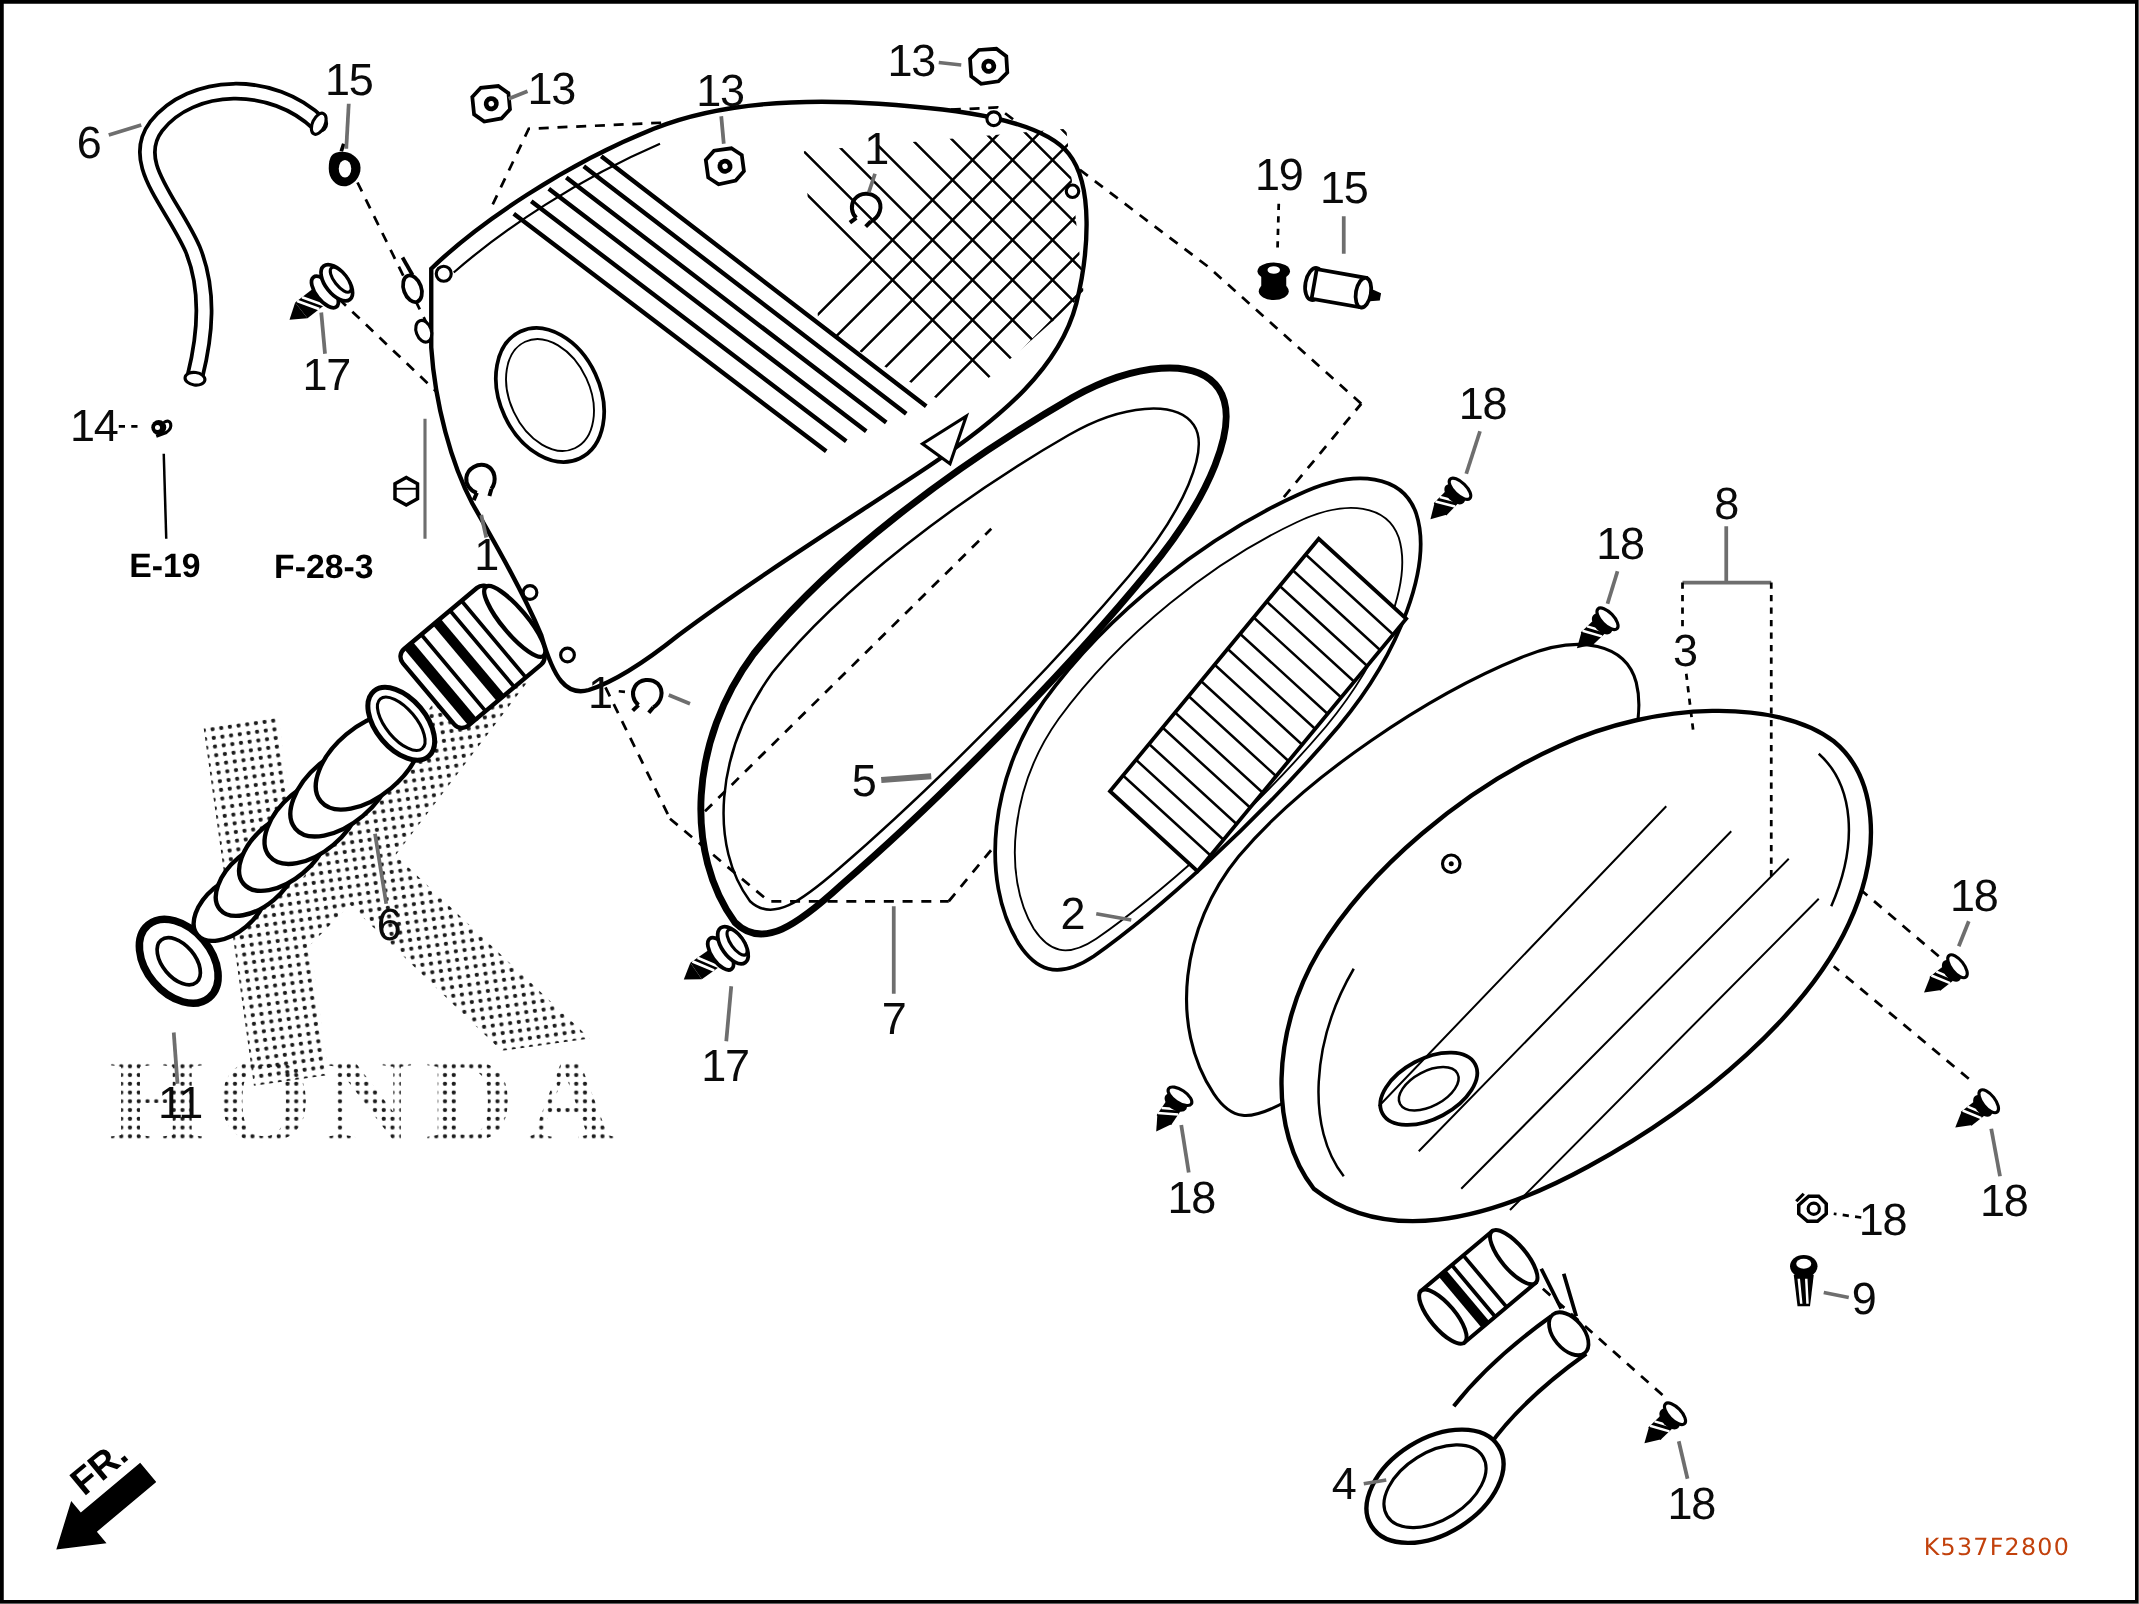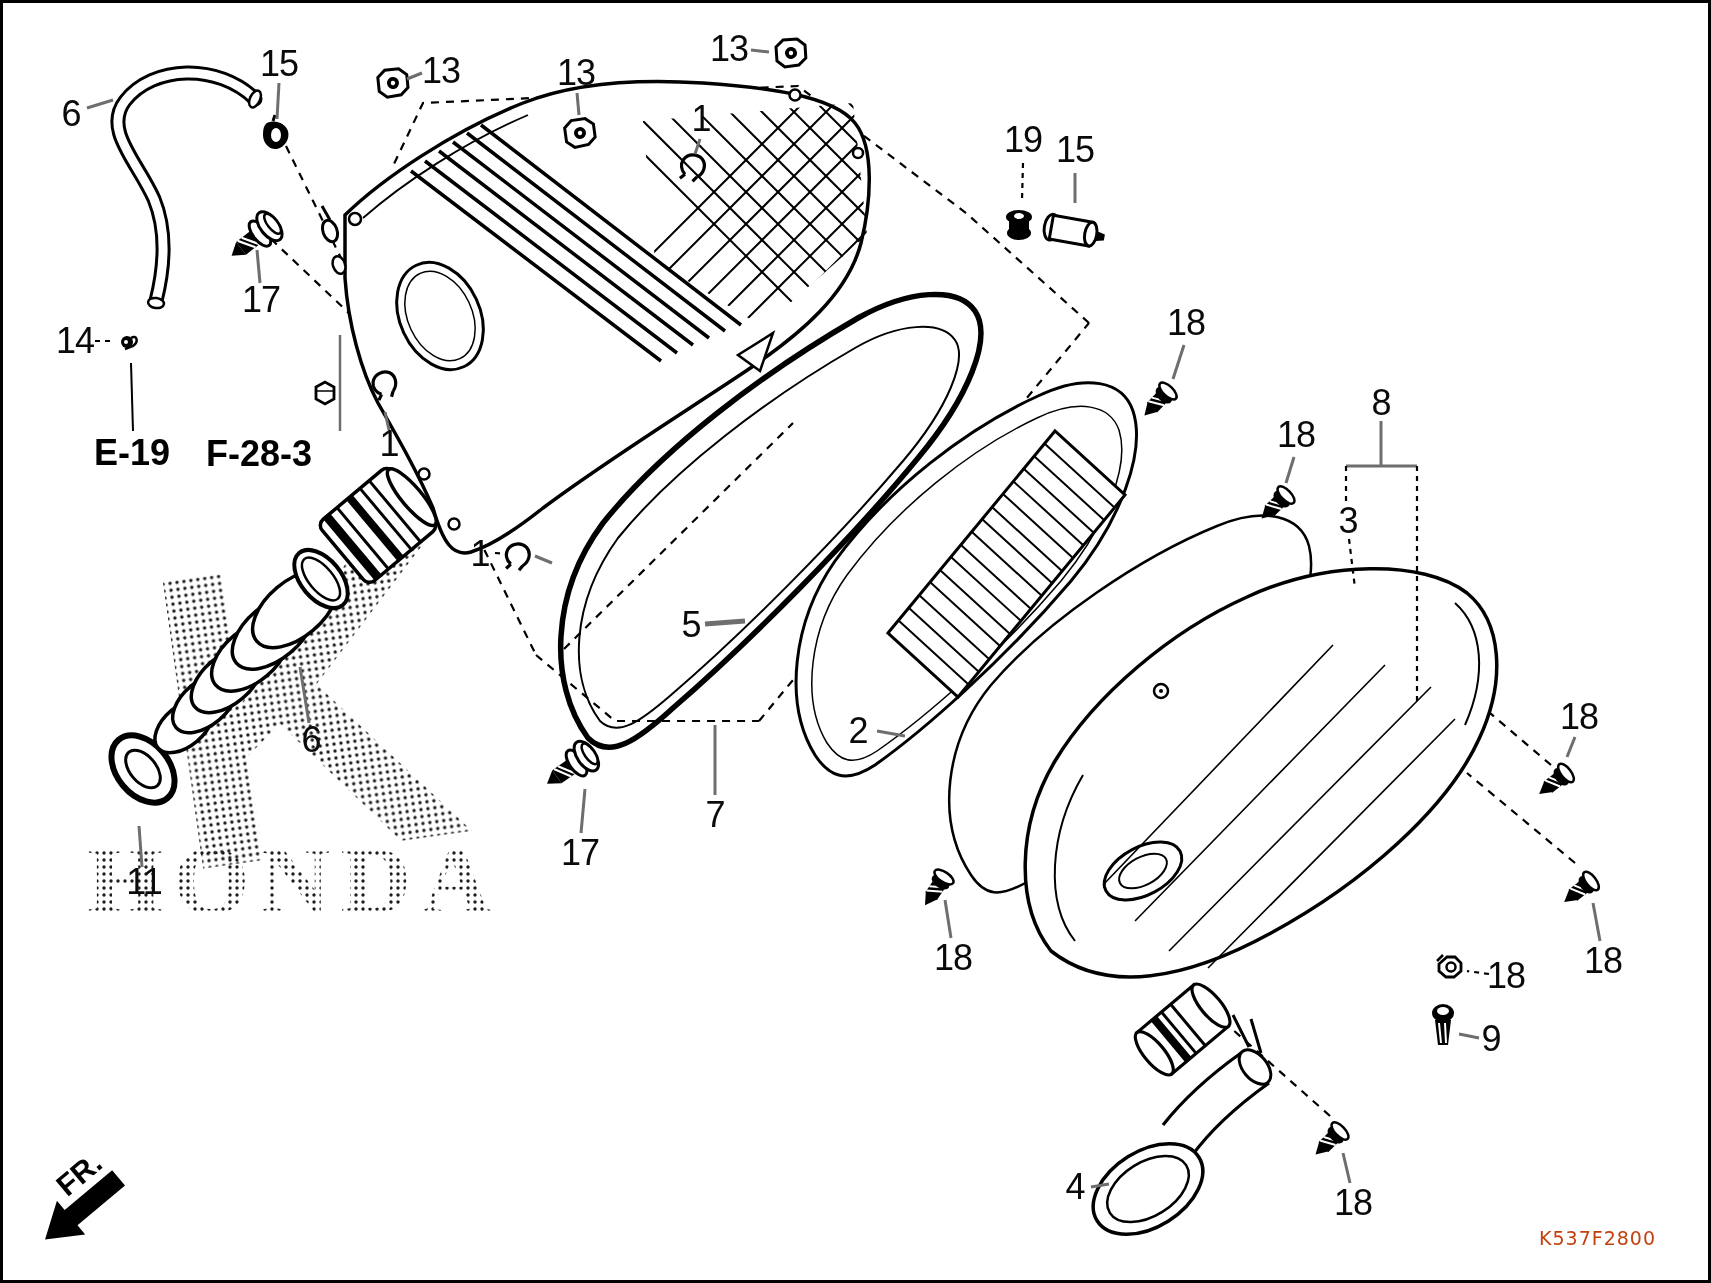--- a/index.html
+++ b/index.html
@@ -4,21 +4,21 @@
 <style>
   html,body{margin:0;padding:0;background:#9a9a9a;}
   .stage{position:relative;width:1711px;height:1283px;background:#ffffff;
          border:3px solid #000;box-sizing:border-box;overflow:hidden;
          font-family:"Liberation Sans",sans-serif;}
   svg.art{position:absolute;left:0;top:0;}
   .co{position:absolute;transform:translate(-50%,-50%);font-weight:400;
       font-size:36px;line-height:1;color:#0a0a0a;letter-spacing:-1px;
       white-space:nowrap;user-select:none;}
   .ref{position:absolute;transform:translate(-50%,-50%);font-weight:700;
-       font-size:36px;color:#000;white-space:nowrap;}
+       font-size:27px;color:#000;white-space:nowrap;}
   .code{position:absolute;left:1536px;top:1224px;font-family:"DejaVu Sans",sans-serif;
         font-size:19px;color:#c2410c;letter-spacing:1px;}
 </style>
 </head>
 <body>
 
 <div class="stage">
 
 <svg class="art" width="1711" height="1283" viewBox="0 0 1711 1283">
   <defs>

